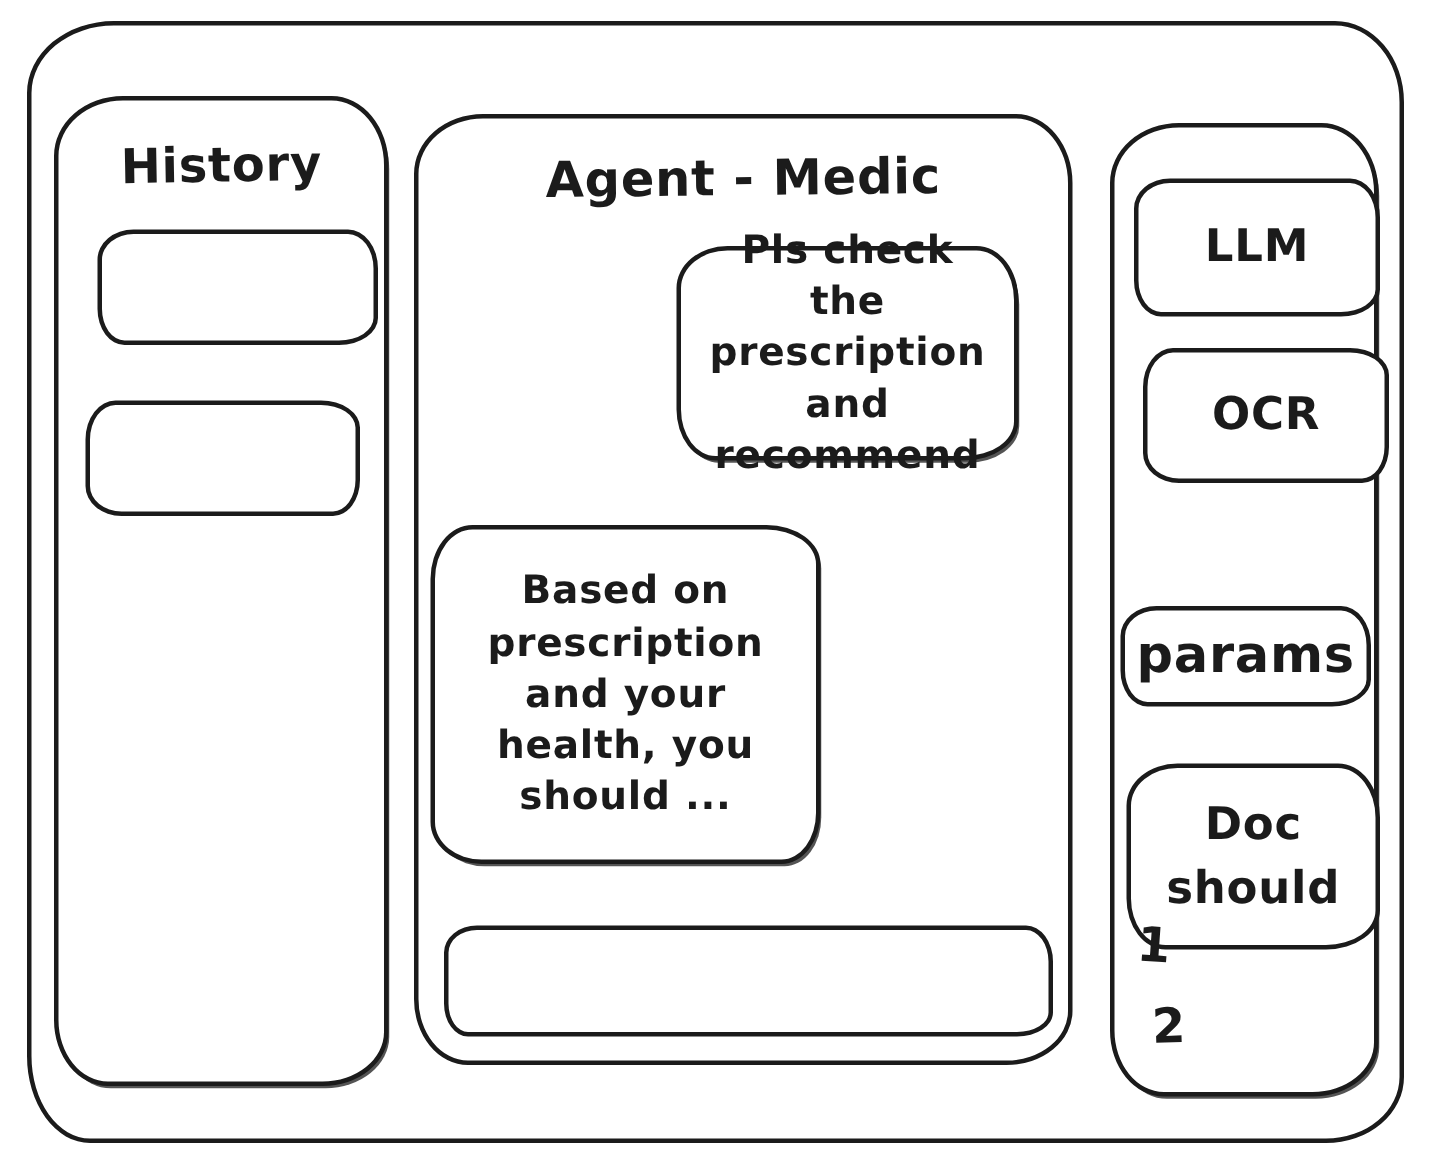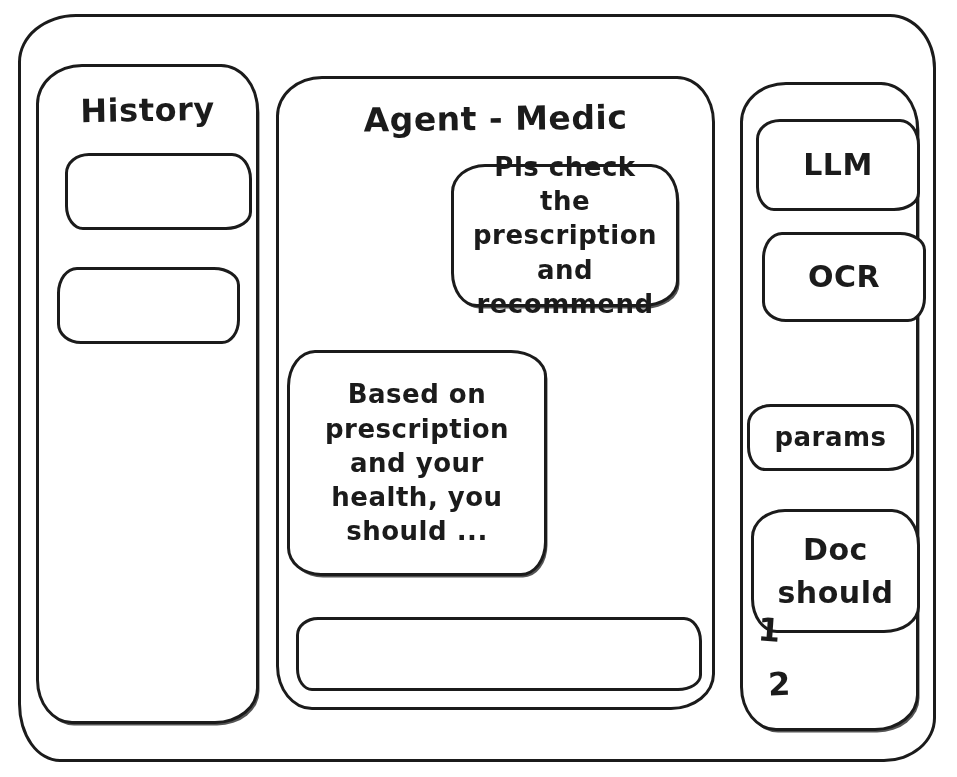--- a/index.html
+++ b/index.html
@@ -72,21 +72,21 @@
 
   
   .tools{ left:740px; top:82px; width:179px; height:649px; }
   .tool-box{
     display:flex; align-items:center; justify-content:center;
     text-align:center; font-size:30px; cursor:default;
   }
   .tool-llm{ left:13px; top:34px; width:164px; height:92px; }
   .tool-ocr{ left:19px; top:147px; width:164px; height:90px;
              border-radius:20px 26px 18px 24px / 26px 18px 24px 20px; }
-  .tool-params{ left:4px; top:319px; width:167px; height:67px; font-size:26px; }
+  .tool-params{ left:4px; top:319px; width:167px; height:67px; font-size:34px; }
   .tool-doc{ left:8px; top:424px; width:169px; height:124px; line-height:1.45; padding:0 14px; }
   .doc-num{
     position:absolute; font-size:32px; font-weight:bold;
   }
   .doc-num-1{ left:15px; top:524px; transform:rotate(4deg); }
   .doc-num-2{ left:25px; top:578px; transform:rotate(-2deg); }
 </style>
 </head>
 <body>
 

